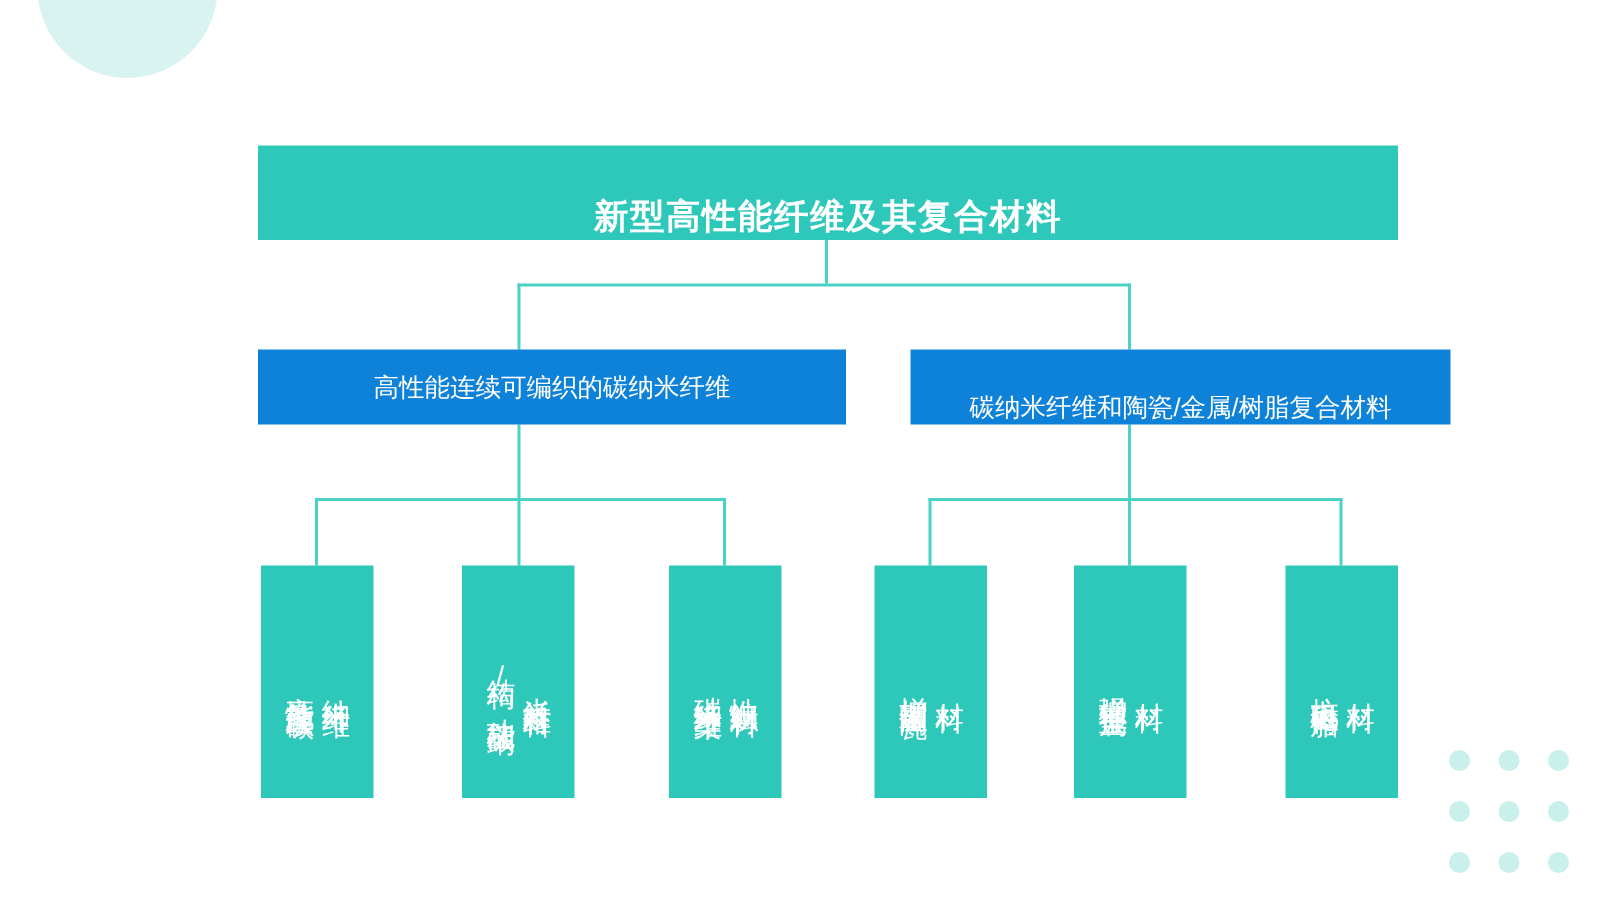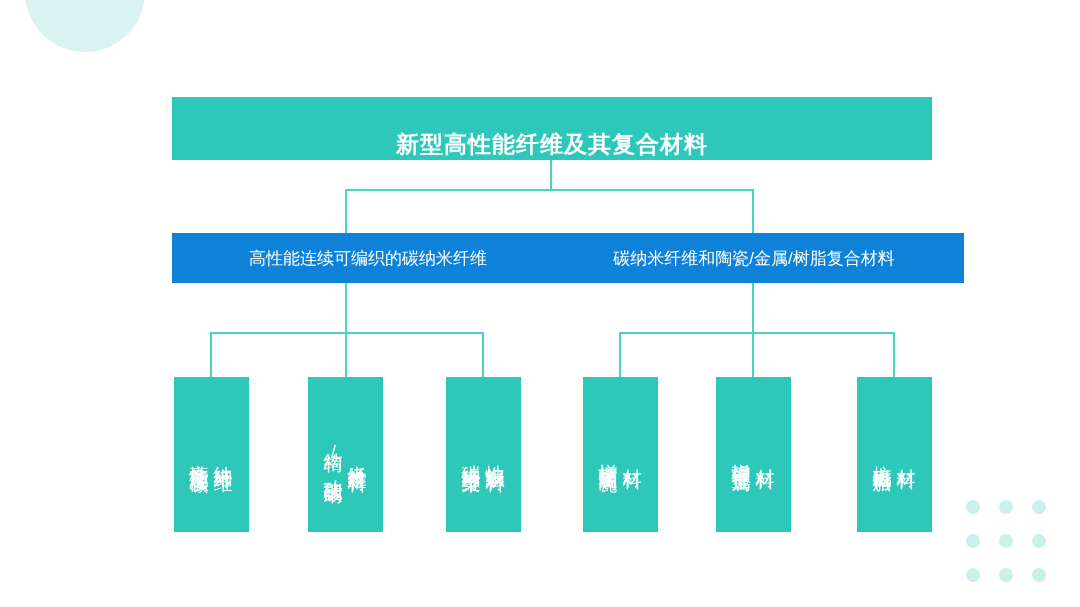--- a/index.html
+++ b/index.html
@@ -58,21 +58,21 @@
     letter-spacing: 1px;
     align-items: flex-end;
   }
   .node.branch {
     top: 233px; height: 50px;
     background: #0e81d9;
     font-size: 17px;
     font-weight: 500;
   }
   .node.branch-left  { left: 172px; width: 392px; }
-  .node.branch-right { left: 544px; width: 420px; }
+  .node.branch-right { left: 607px; width: 360px; align-items: flex-end; }
 
   .leaf {
     position: absolute;
     top: 377px;
     width: 75px; height: 155px;
     background: #2ec8ba;
     display: flex;
     flex-direction: row;
     justify-content: center;
     align-items: center;

